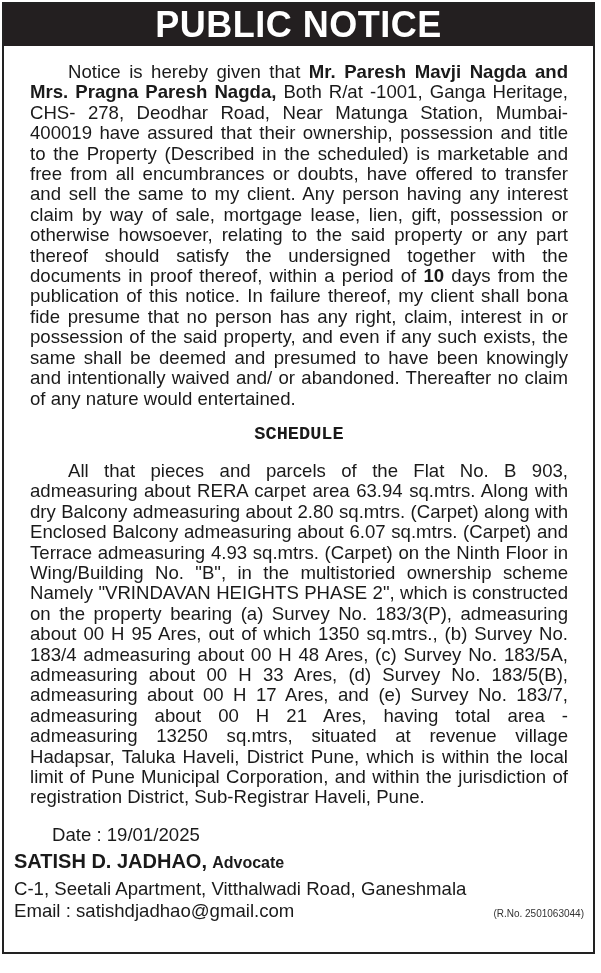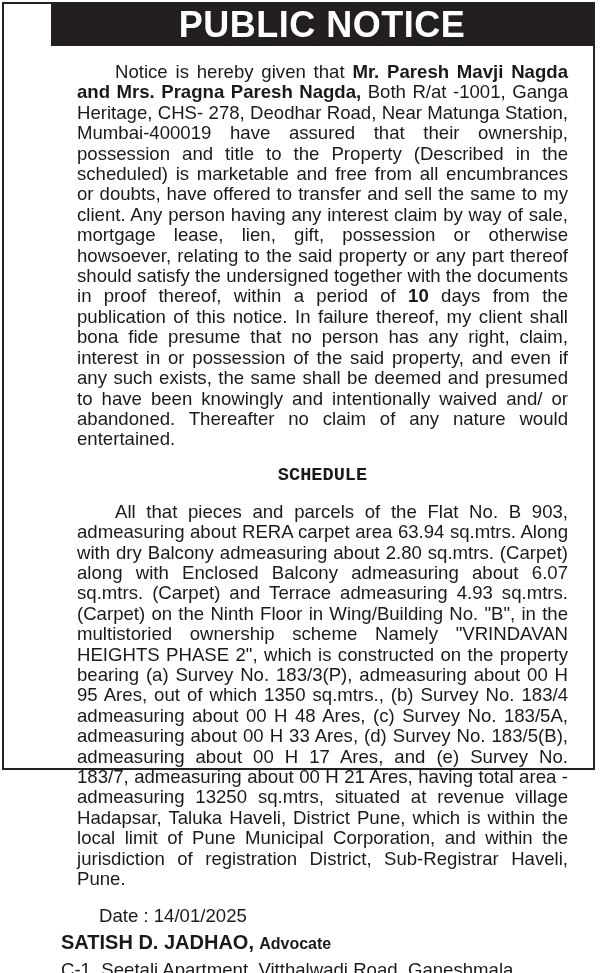--- a/index.html
+++ b/index.html
@@ -1,25 +1,24 @@
 <!DOCTYPE html>
 <html><head>
   <meta charset="utf-8">
   <style>
     html, body { margin: 0; padding: 0; background: #ffffff; }
     body { width: 601px; height: 973px; overflow: hidden; }
     .notice {
       position: absolute; left: 2px; top: 2px;
-      width: 593px; height: 768px;
+      width: 593px; height: 952px;
       border: 2px solid #222222;
       box-sizing: border-box;
       background: #ffffff;
       color: #1a1a1a;
       font-family: "Liberation Sans", sans-serif;
-      padding-left: 47px;
     }
     .header {
       background: #231f20;
       color: #ffffff;
       text-align: center;
       height: 42px;
       line-height: 42px;
       font-weight: bold;
       font-size: 36px;
       letter-spacing: 0.5px;
@@ -80,25 +79,26 @@
 <div class="notice">
   <div class="header">PUBLIC NOTICE</div>
 
   <div class="body">
     <p class="para"><span>Notice is hereby given that </span><b>Mr. Paresh Mavji Nagda and Mrs. Pragna Paresh Nagda,</b><span> Both R/at -1001, Ganga Heritage, CHS- 278, Deodhar Road, Near Matunga Station, Mumbai-400019 have assured that their ownership, possession and title to the Property (Described in the scheduled) is marketable and free from all encumbrances or doubts, have offered to transfer and sell the same to my client. Any person having any interest claim by way of sale, mortgage lease, lien, gift, possession or otherwise howsoever, relating to the said property or any part thereof should satisfy the undersigned together with the documents in proof thereof, within a period of </span><b>10</b><span> days from the publication of this notice. In failure thereof, my client shall bona fide presume that no person has any right, claim, interest in or possession of the said property, and even if any such exists, the same shall be deemed and presumed to have been knowingly and intentionally waived and/ or abandoned. Thereafter no claim of any nature would entertained.</span></p>
 
     <p class="schedule-title">SCHEDULE</p>
 
     <p class="para">All that pieces and parcels of the Flat No. B 903, admeasuring about RERA carpet area 63.94 sq.mtrs. Along with dry Balcony admeasuring about 2.80 sq.mtrs. (Carpet) along with Enclosed Balcony admeasuring about 6.07 sq.mtrs. (Carpet) and Terrace admeasuring 4.93 sq.mtrs. (Carpet) on the Ninth Floor in Wing/Building No. "B", in the multistoried ownership scheme Namely "VRINDAVAN HEIGHTS PHASE 2", which is constructed on the property bearing (a) Survey No. 183/3(P), admeasuring about 00 H 95 Ares, out of which 1350 sq.mtrs., (b) Survey No. 183/4 admeasuring about 00 H 48 Ares, (c) Survey No. 183/5A, admeasuring about 00 H 33 Ares, (d) Survey No. 183/5(B), admeasuring about 00 H 17 Ares, and (e) Survey No. 183/7, admeasuring about 00 H 21 Ares, having total area - admeasuring 13250 sq.mtrs, situated at revenue village Hadapsar, Taluka Haveli, District Pune, which is within the local limit of Pune Municipal Corporation, and within the jurisdiction of registration District, Sub-Registrar Haveli, Pune.</p>
 
-    <div class="date">Date : 14/01/2025</div>
+    <div class="date">Date : 19/01/2025</div>
 
     <div class="advocate">
       <span class="advocate-name">SATISH D. JADHAO,</span>
       <span class="advocate-title">Advocate</span>
     </div>
 
     <div class="addr">C-1, Seetali Apartment, Vitthalwadi Road, Ganeshmala</div>
     <div class="addr email-row">
+      <span>Email : satishdjadhao@gmail.com</span>
       <span class="rno">(R.No. 2501063044)</span>
     </div>
   </div>
 </div>
 
 </body></html>

